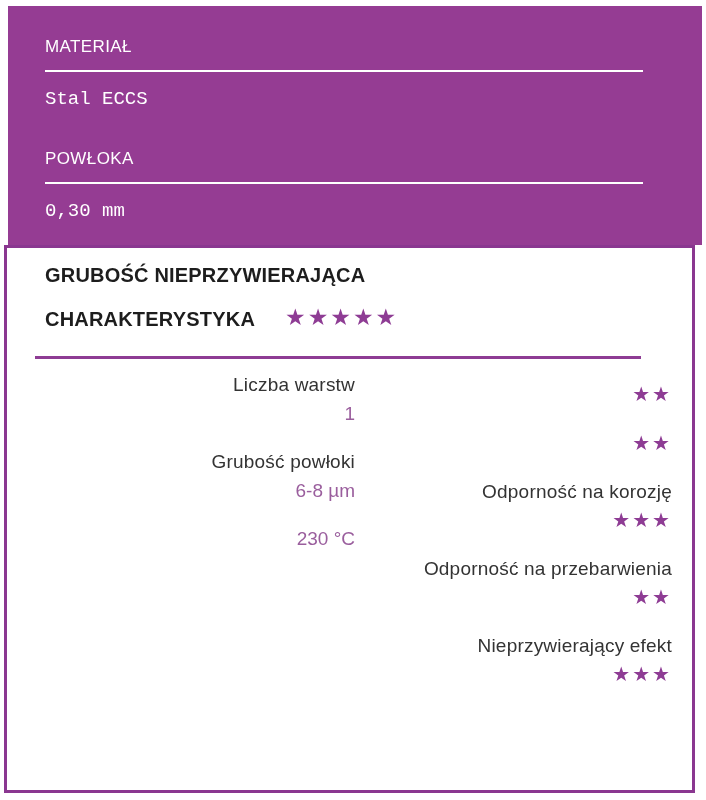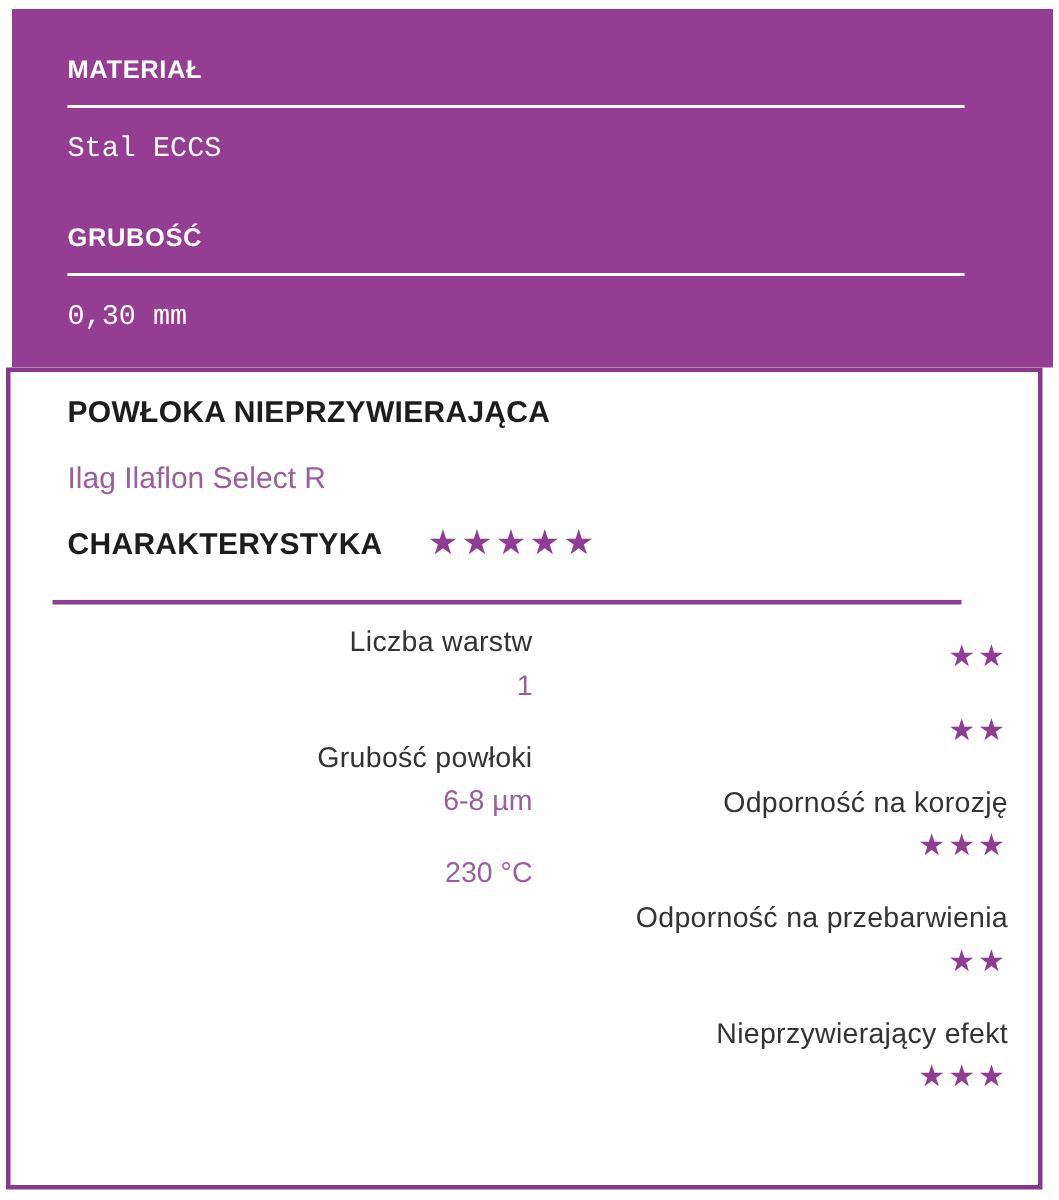--- a/index.html
+++ b/index.html
@@ -10,21 +10,21 @@
     overflow: hidden;
   }
   .header-block {
     margin: 6px 4px 0 8px;
     background: #953c93;
     padding: 32px 0 24px 37px;
   }
   .hdr-label {
     color: #ffffff;
     font-size: 17px;
-    font-weight: bold;
+    font-weight: normal;
     letter-spacing: 0.4px;
     line-height: 1;
   }
   .hdr-rule {
     width: 598px;
     height: 2px;
     background: #ffffff;
     margin-top: 15px;
   }
   .hdr-value {
@@ -112,29 +112,28 @@
 </head>
 <body>
 
 <div class="header-block">
   <div class="hdr-field">
     <div class="hdr-label">MATERIAŁ</div>
     <div class="hdr-rule"></div>
     <div class="hdr-value">Stal ECCS</div>
   </div>
   <div class="hdr-field">
-    <div class="hdr-label">GRUBOŚĆ</div>
+    <div class="hdr-label">POWŁOKA</div>
     <div class="hdr-rule"></div>
     <div class="hdr-value">0,30 mm</div>
   </div>
 </div>
 
 <div class="card">
-  <div class="card-title">POWŁOKA NIEPRZYWIERAJĄCA</div>
-  <div class="product-name">Ilag Ilaflon Select R</div>
+  <div class="card-title">GRUBOŚĆ NIEPRZYWIERAJĄCA</div>
 
   <div class="char-row">
     <div class="char-title">CHARAKTERYSTYKA</div>
     <div class="char-stars">★★★★★</div>
   </div>
 
   <div class="card-rule"></div>
 
   <div class="props">
     <div class="col-left">

